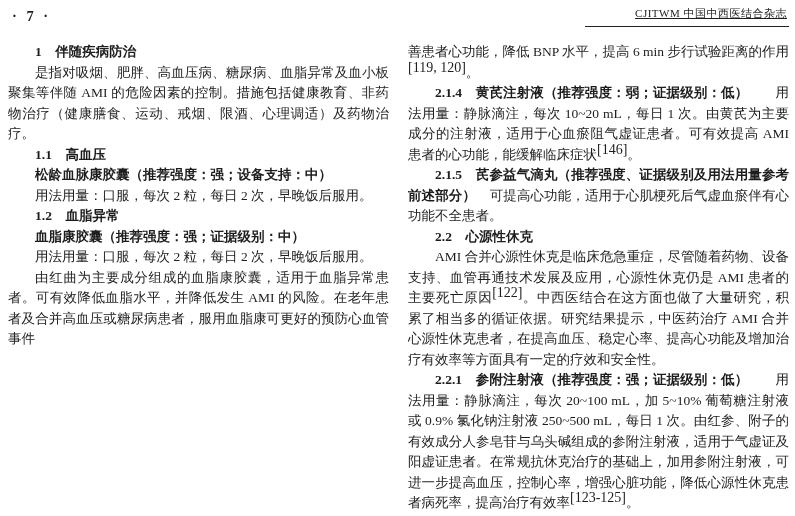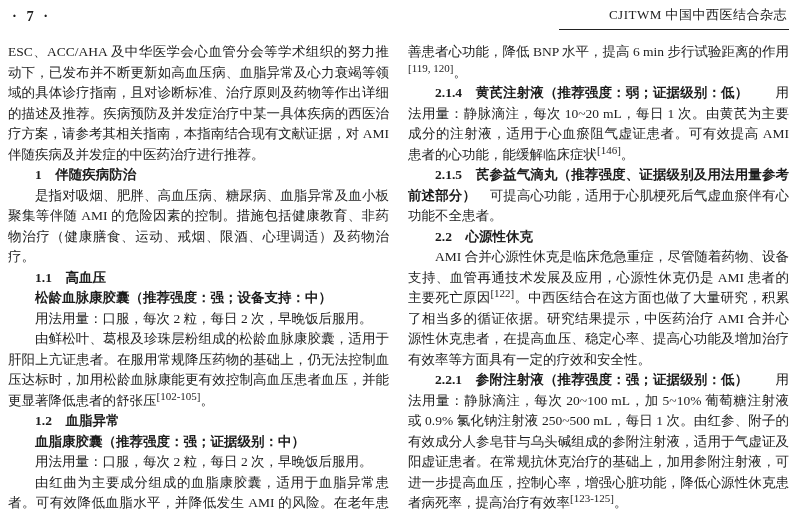--- a/index.html
+++ b/index.html
@@ -21,67 +21,66 @@
     height: 32px;
   }
   .page-num {
     font-weight: bold;
     font-size: 14.5px;
     letter-spacing: 3px;
     padding-left: 4px;
     padding-top: 2px;
   }
   .journal {
-    font-size: 13px;
+    font-size: 11px;
     letter-spacing: 0.5px;
     border-bottom: 1.6px solid #222222;
     padding: 0 2px 5px 50px;
+    text-decoration: underline;
   }
   .columns {
     display: flex;
     gap: 19px;
     margin-top: 4px;
   }
   .col {
     flex: 1 1 0;
     min-width: 0;
     font-size: 13.5px;
     line-height: 20.5px;
     text-align: justify;
   }
   p.para { margin: 0; }
   .indent { text-indent: 2em; }
   .bd { font-weight: bold; }
   sup.ref {
-    font-size: 11px;
+    font-size: 14px;
     line-height: 0;
     vertical-align: 5px;
     letter-spacing: 0;
   }
 </style>
 </head>
 <body>
 
 <div class="page">
 
   <div class="header">
     <span class="page-num">· 7 ·</span>
     <span class="journal">CJITWM 中国中西医结合杂志</span>
   </div>
 
   <div class="columns">
 
     <div class="col">
-      <p class="para"><span>ESC、ACC/AHA 及中华医学会心血管分会等学术组织的努力推动下，已发布并不断更新如高血压病、血脂异常及心力衰竭等领域的具体诊疗指南，且对诊断标准、治疗原则及药物等作出详细的描述及推荐。疾病预防及并发症治疗中某一具体疾病的西医治疗方案，请参考其相关指南，本指南结合现有文献证据，对 AMI 伴随疾病及并发症的中医药治疗进行推荐。</span></p>
       <p class="para indent bd"><span>1　伴随疾病防治</span></p>
       <p class="para indent"><span>是指对吸烟、肥胖、高血压病、糖尿病、血脂异常及血小板聚集等伴随 AMI 的危险因素的控制。措施包括健康教育、非药物治疗（健康膳食、运动、戒烟、限酒、心理调适）及药物治疗。</span></p>
       <p class="para indent bd"><span>1.1　高血压</span></p>
       <p class="para indent bd"><span>松龄血脉康胶囊（推荐强度：强；设备支持：中）</span></p>
       <p class="para indent"><span>用法用量：口服，每次 2 粒，每日 2 次，早晚饭后服用。</span></p>
-      <p class="para indent"><span>由鲜松叶、葛根及珍珠层粉组成的松龄血脉康胶囊，适用于肝阳上亢证患者。在服用常规降压药物的基础上，仍无法控制血压达标时，加用松龄血脉康能更有效控制高血压患者血压，并能更显著降低患者的舒张压</span><sup class="ref">[102-105]</sup><span>。</span></p>
       <p class="para indent bd"><span>1.2　血脂异常</span></p>
       <p class="para indent bd"><span>血脂康胶囊（推荐强度：强；证据级别：中）</span></p>
       <p class="para indent"><span>用法用量：口服，每次 2 粒，每日 2 次，早晚饭后服用。</span></p>
       <p class="para indent"><span>由红曲为主要成分组成的血脂康胶囊，适用于血脂异常患者。可有效降低血脂水平，并降低发生 AMI 的风险。在老年患者及合并高血压或糖尿病患者，服用血脂康可更好的预防心血管事件</span></p>
     </div>
 
     <div class="col">
       <p class="para"><span>善患者心功能，降低 BNP 水平，提高 6 min 步行试验距离的作用</span><sup class="ref">[119, 120]</sup><span>。</span></p>
       <p class="para indent"><span class="bd">2.1.4　黄芪注射液（推荐强度：弱；证据级别：低）</span><span>　　用法用量：静脉滴注，每次 10~20 mL，每日 1 次。由黄芪为主要成分的注射液，适用于心血瘀阻气虚证患者。可有效提高 AMI 患者的心功能，能缓解临床症状</span><sup class="ref">[146]</sup><span>。</span></p>
       <p class="para indent"><span class="bd">2.1.5　芪参益气滴丸（推荐强度、证据级别及用法用量参考前述部分）</span><span>　可提高心功能，适用于心肌梗死后气虚血瘀伴有心功能不全患者。</span></p>

